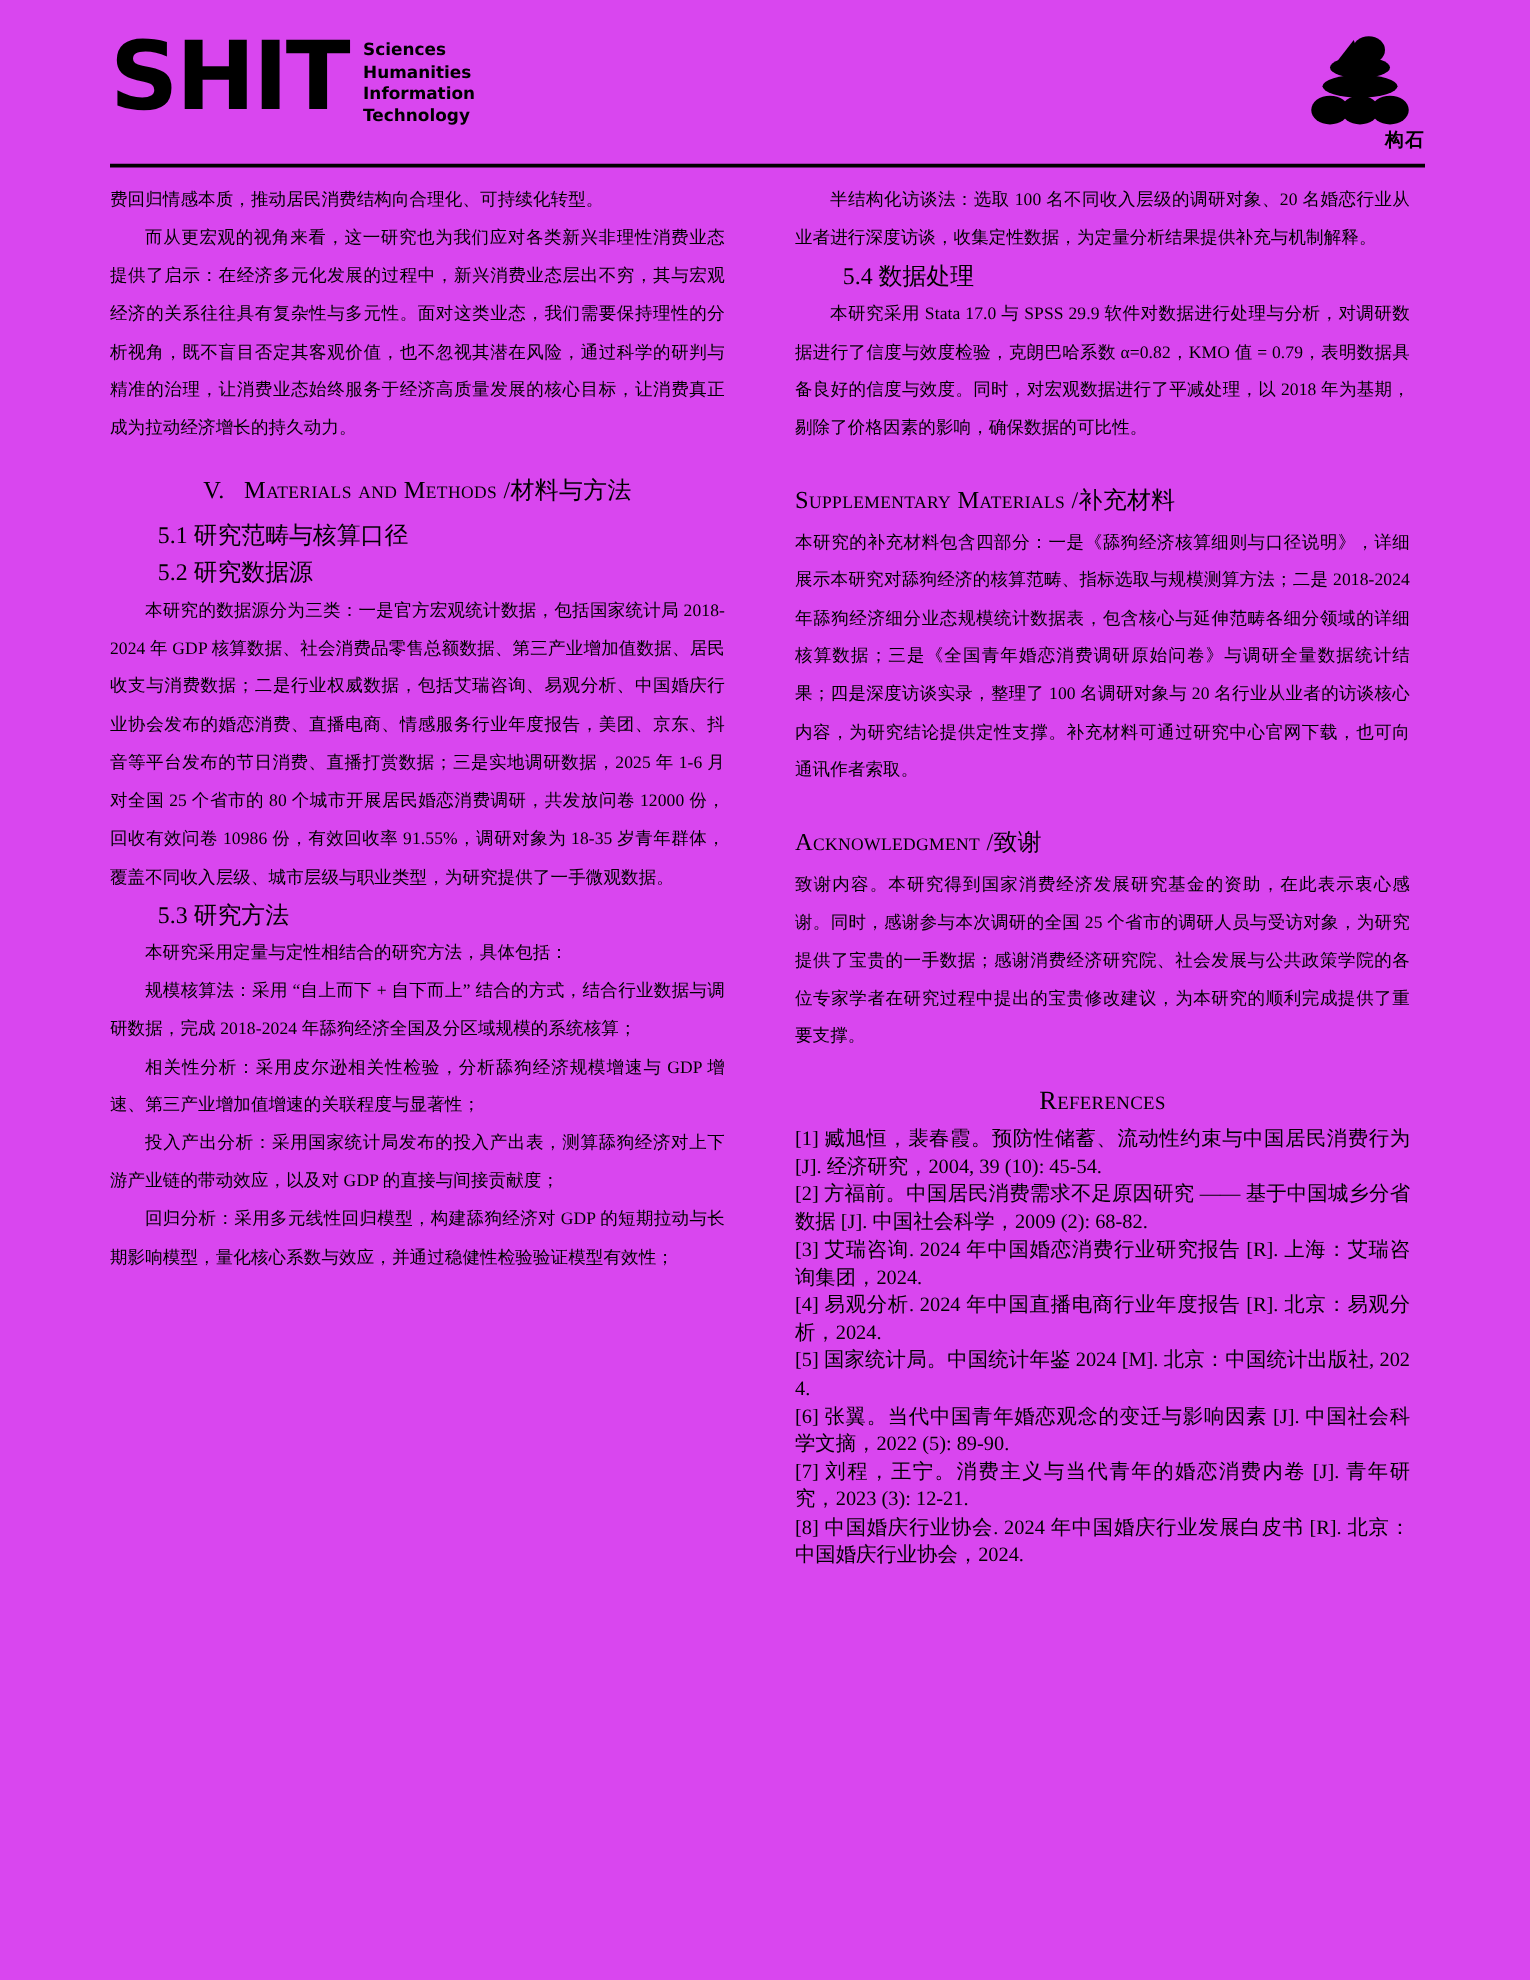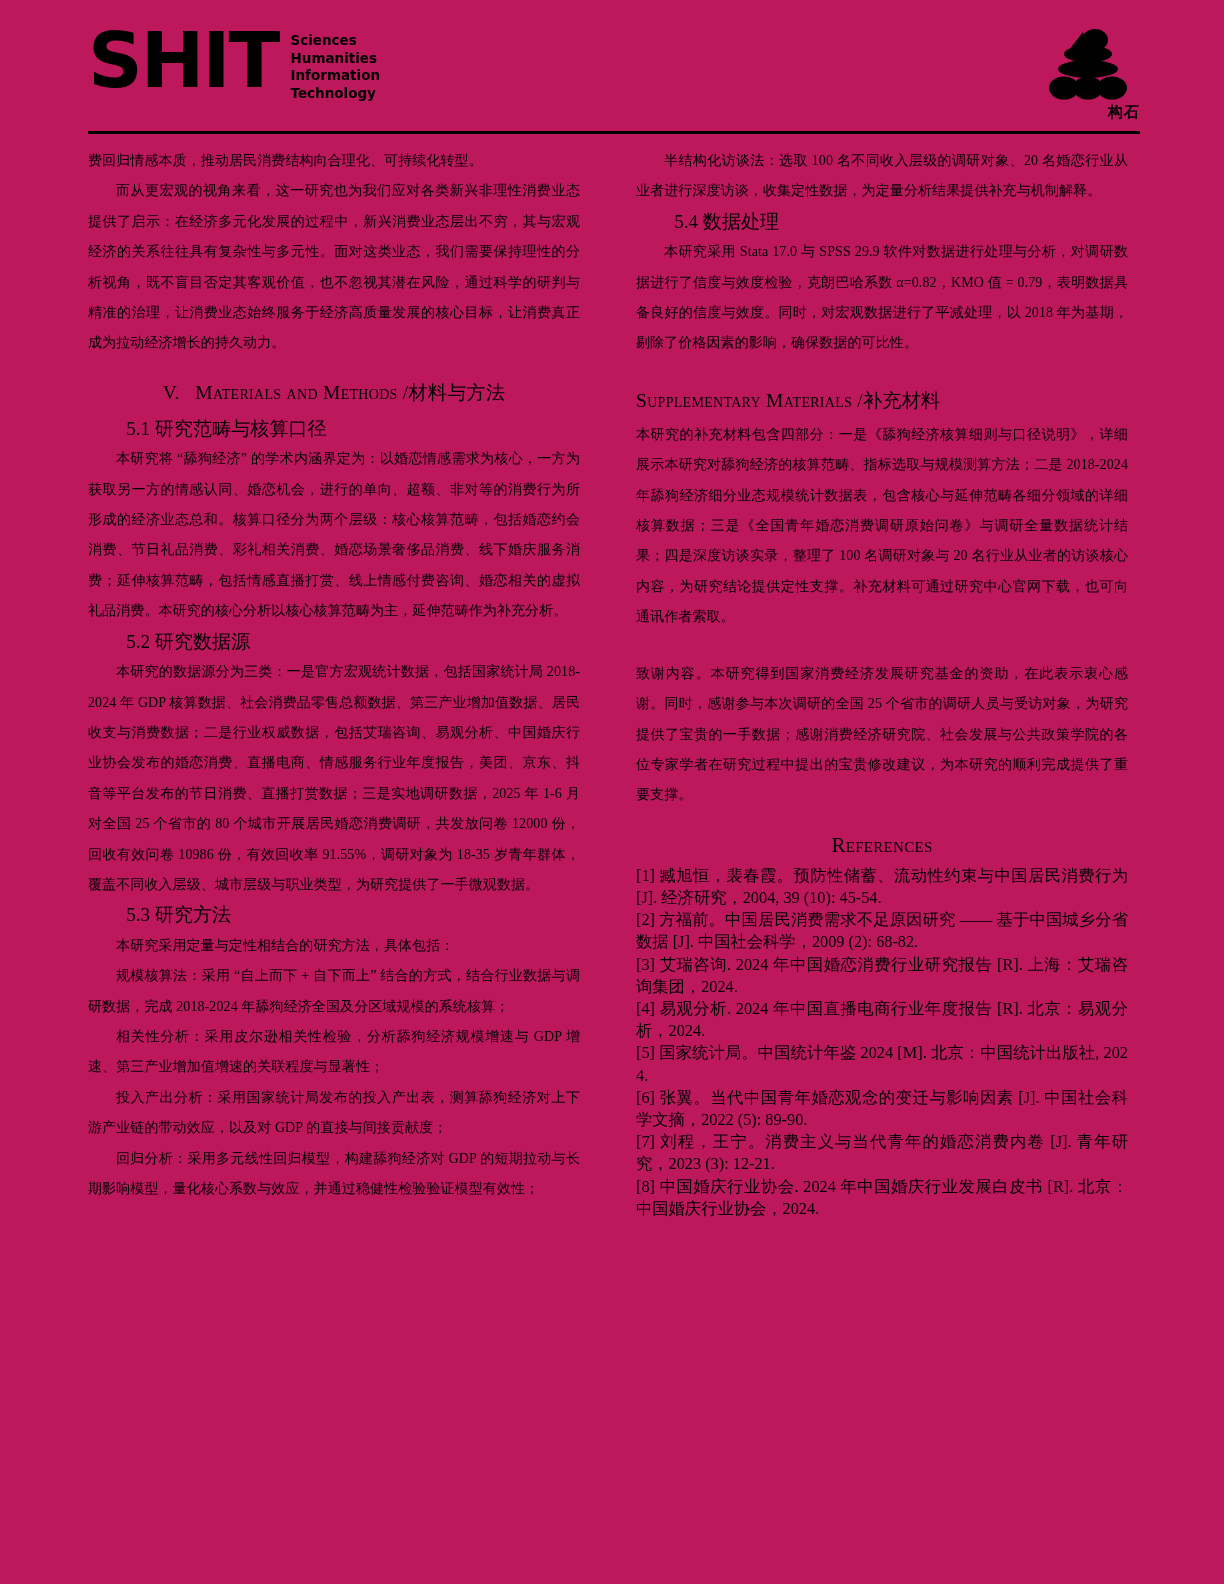--- a/index.html
+++ b/index.html
@@ -8,21 +8,21 @@
     background: #ffffff;
   }
   body {
     font-family: "Liberation Serif", "DejaVu Serif", serif;
     color: #000000;
   }
   .page {
     position: relative;
     width: 1224px;
     height: 1584px;
-    background: #be185d;
+    background: #d946ef;
     overflow: hidden;
     box-sizing: border-box;
   }
 
   
   .masthead {
     position: absolute;
     left: 88px;
     top: 22px;
     width: 1052px;
@@ -191,21 +191,20 @@
     <p class="body noindent">费回归情感本质，推动居民消费结构向合理化、可持续化转型。</p>
 
     <p class="body">而从更宏观的视角来看，这一研究也为我们应对各类新兴非理性消费业态提供了启示：在经济多元化发展的过程中，新兴消费业态层出不穷，其与宏观经济的关系往往具有复杂性与多元性。面对这类业态，我们需要保持理性的分析视角，既不盲目否定其客观价值，也不忽视其潜在风险，通过科学的研判与精准的治理，让消费业态始终服务于经济高质量发展的核心目标，让消费真正成为拉动经济增长的持久动力。</p>
 
     <h2 class="section-title">
       <span class="numeral">V.</span>
       &nbsp;&nbsp;<span>Materials and Methods</span><span class="cjk"> /</span><span class="cjk">材料与方法</span>
     </h2>
 
     <p class="subhead">5.1 研究范畴与核算口径</p>
-    <p class="body">本研究将 “舔狗经济” 的学术内涵界定为：以婚恋情感需求为核心，一方为获取另一方的情感认同、婚恋机会，进行的单向、超额、非对等的消费行为所形成的经济业态总和。核算口径分为两个层级：核心核算范畴，包括婚恋约会消费、节日礼品消费、彩礼相关消费、婚恋场景奢侈品消费、线下婚庆服务消费；延伸核算范畴，包括情感直播打赏、线上情感付费咨询、婚恋相关的虚拟礼品消费。本研究的核心分析以核心核算范畴为主，延伸范畴作为补充分析。</p>
 
     <p class="subhead">5.2 研究数据源</p>
     <p class="body">本研究的数据源分为三类：一是官方宏观统计数据，包括国家统计局 2018-2024 年 GDP 核算数据、社会消费品零售总额数据、第三产业增加值数据、居民收支与消费数据；二是行业权威数据，包括艾瑞咨询、易观分析、中国婚庆行业协会发布的婚恋消费、直播电商、情感服务行业年度报告，美团、京东、抖音等平台发布的节日消费、直播打赏数据；三是实地调研数据，2025 年 1-6 月对全国 25 个省市的 80 个城市开展居民婚恋消费调研，共发放问卷 12000 份，回收有效问卷 10986 份，有效回收率 91.55%，调研对象为 18-35 岁青年群体，覆盖不同收入层级、城市层级与职业类型，为研究提供了一手微观数据。</p>
 
     <p class="subhead">5.3 研究方法</p>
     <p class="body">本研究采用定量与定性相结合的研究方法，具体包括：</p>
     <p class="body">规模核算法：采用 “自上而下 + 自下而上” 结合的方式，结合行业数据与调研数据，完成 2018-2024 年舔狗经济全国及分区域规模的系统核算；</p>
     <p class="body">相关性分析：采用皮尔逊相关性检验，分析舔狗经济规模增速与 GDP 增速、第三产业增加值增速的关联程度与显著性；</p>
     <p class="body">投入产出分析：采用国家统计局发布的投入产出表，测算舔狗经济对上下游产业链的带动效应，以及对 GDP 的直接与间接贡献度；</p>
     <p class="body">回归分析：采用多元线性回归模型，构建舔狗经济对 GDP 的短期拉动与长期影响模型，量化核心系数与效应，并通过稳健性检验验证模型有效性；</p>
@@ -220,20 +219,23 @@
 
     <div class="spacer-lg"></div>
 
     <h2 class="left-title">
       <span>Supplementary Materials</span><span class="cjk"> /</span><span class="cjk">补充材料</span>
     </h2>
     <p class="body noindent">本研究的补充材料包含四部分：一是《舔狗经济核算细则与口径说明》，详细展示本研究对舔狗经济的核算范畴、指标选取与规模测算方法；二是 2018-2024 年舔狗经济细分业态规模统计数据表，包含核心与延伸范畴各细分领域的详细核算数据；三是《全国青年婚恋消费调研原始问卷》与调研全量数据统计结果；四是深度访谈实录，整理了 100 名调研对象与 20 名行业从业者的访谈核心内容，为研究结论提供定性支撑。补充材料可通过研究中心官网下载，也可向通讯作者索取。</p>
 
     <div class="spacer-lg"></div>
 
+    <h2 class="left-title">
+      <span>Acknowledgment</span><span class="cjk"> /</span><span class="cjk">致谢</span>
+    </h2>
     <p class="body noindent">致谢内容。本研究得到国家消费经济发展研究基金的资助，在此表示衷心感谢。同时，感谢参与本次调研的全国 25 个省市的调研人员与受访对象，为研究提供了宝贵的一手数据；感谢消费经济研究院、社会发展与公共政策学院的各位专家学者在研究过程中提出的宝贵修改建议，为本研究的顺利完成提供了重要支撑。</p>
 
     <div class="spacer-md"></div>
 
     <h2 class="refs-title">References</h2>
 
     <ul class="ref-list">
       <li>[1] 臧旭恒，裴春霞。预防性储蓄、流动性约束与中国居民消费行为 [J]. 经济研究，2004, 39 (10): 45-54.</li>
       <li>[2] 方福前。中国居民消费需求不足原因研究 —— 基于中国城乡分省数据 [J]. 中国社会科学，2009 (2): 68-82.</li>
       <li>[3] 艾瑞咨询. 2024 年中国婚恋消费行业研究报告 [R]. 上海：艾瑞咨询集团，2024.</li>

